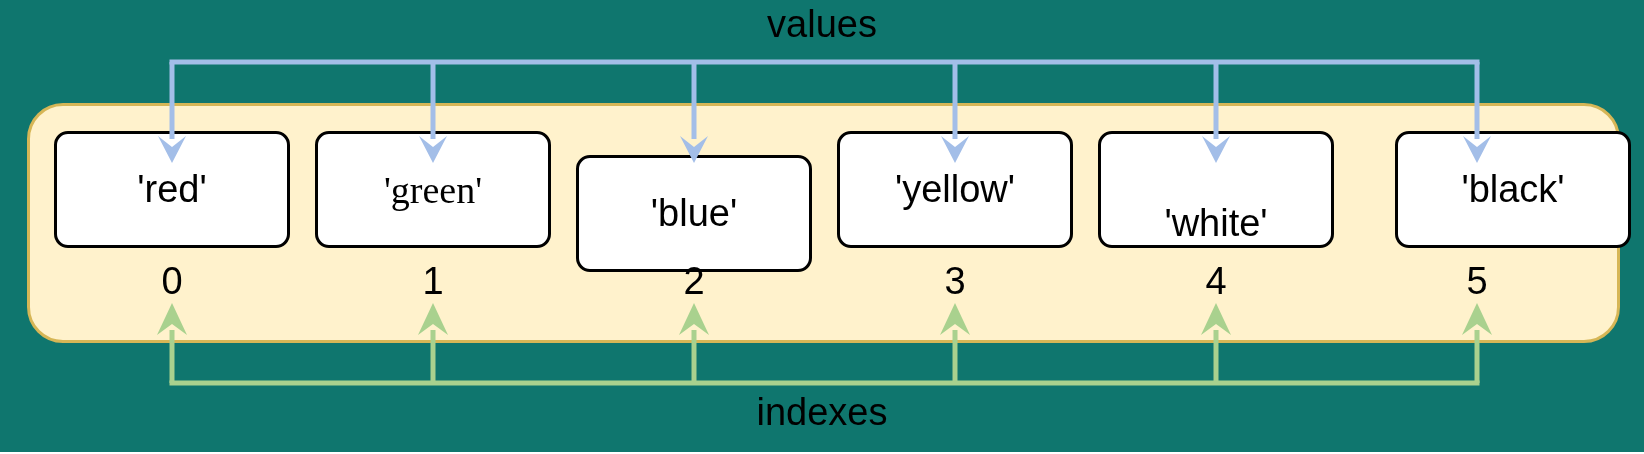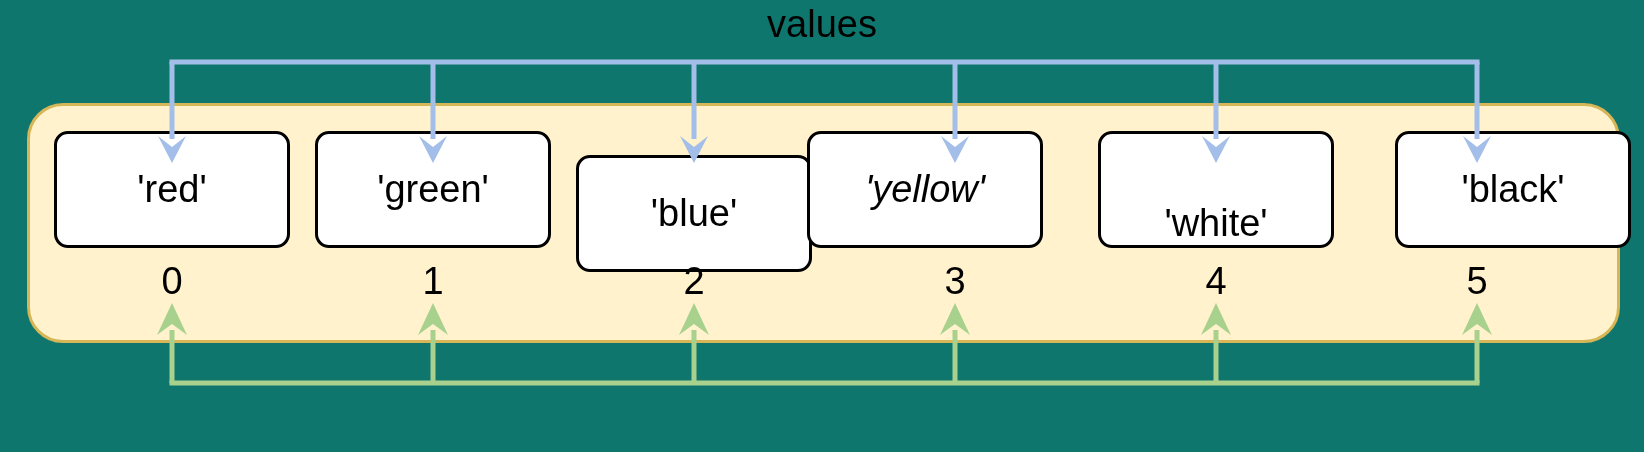--- a/index.html
+++ b/index.html
@@ -84,29 +84,29 @@
 <div class="stage" style="--values-arrow: #A3BEE8; --indexes-arrow: #A9D18E; --container-fill: #FFF2CC; --container-border: #D6B656; --cell-fill: #FFFFFF; --cell-border: #000000; --label-text: #000000;">
   <div class="top-label">values</div>
 
   <div class="list-container"></div>
 
   <div id="cells-layer">
       <div class="cell" style="left: 54px;">
         <span class="cell-value">'red'</span>
       </div>
       <div class="index-label" style="left: 42px;">0</div>
-      <div class="cell" style="left: 315px;">
+      <div class="cell" style="left: 315px; font-family: Liberation Serif, serif;">
         <span class="cell-value">'green'</span>
       </div>
       <div class="index-label" style="left: 303px;">1</div>
       <div class="cell" style="left: 576px; margin-top: 24px;">
         <span class="cell-value">'blue'</span>
       </div>
       <div class="index-label" style="left: 564px;">2</div>
-      <div class="cell" style="left: 807px; font-style: italic;">
+      <div class="cell" style="left: 837px;">
         <span class="cell-value">'yellow'</span>
       </div>
       <div class="index-label" style="left: 825px;">3</div>
       <div class="cell" style="left: 1098px; align-items: flex-end;">
         <span class="cell-value">'white'</span>
       </div>
       <div class="index-label" style="left: 1086px;">4</div>
       <div class="cell" style="left: 1359px; margin-left: 36px;">
         <span class="cell-value">'black'</span>
       </div>
@@ -139,13 +139,14 @@
         <polygon points="679,335 694,303 709,335 694,324" class="i-head"></polygon>
         <path d="M 955 383 V 330" class="i-line"></path>
         <polygon points="940,335 955,303 970,335 955,324" class="i-head"></polygon>
         <path d="M 1216 383 V 330" class="i-line"></path>
         <polygon points="1201,335 1216,303 1231,335 1216,324" class="i-head"></polygon>
         <path d="M 1477 383 V 330" class="i-line"></path>
         <polygon points="1462,335 1477,303 1492,335 1477,324" class="i-head"></polygon>
       </g>
   </svg>
 
+  <div class="bottom-label">indexes</div>
 </div>
 
 </body></html>

